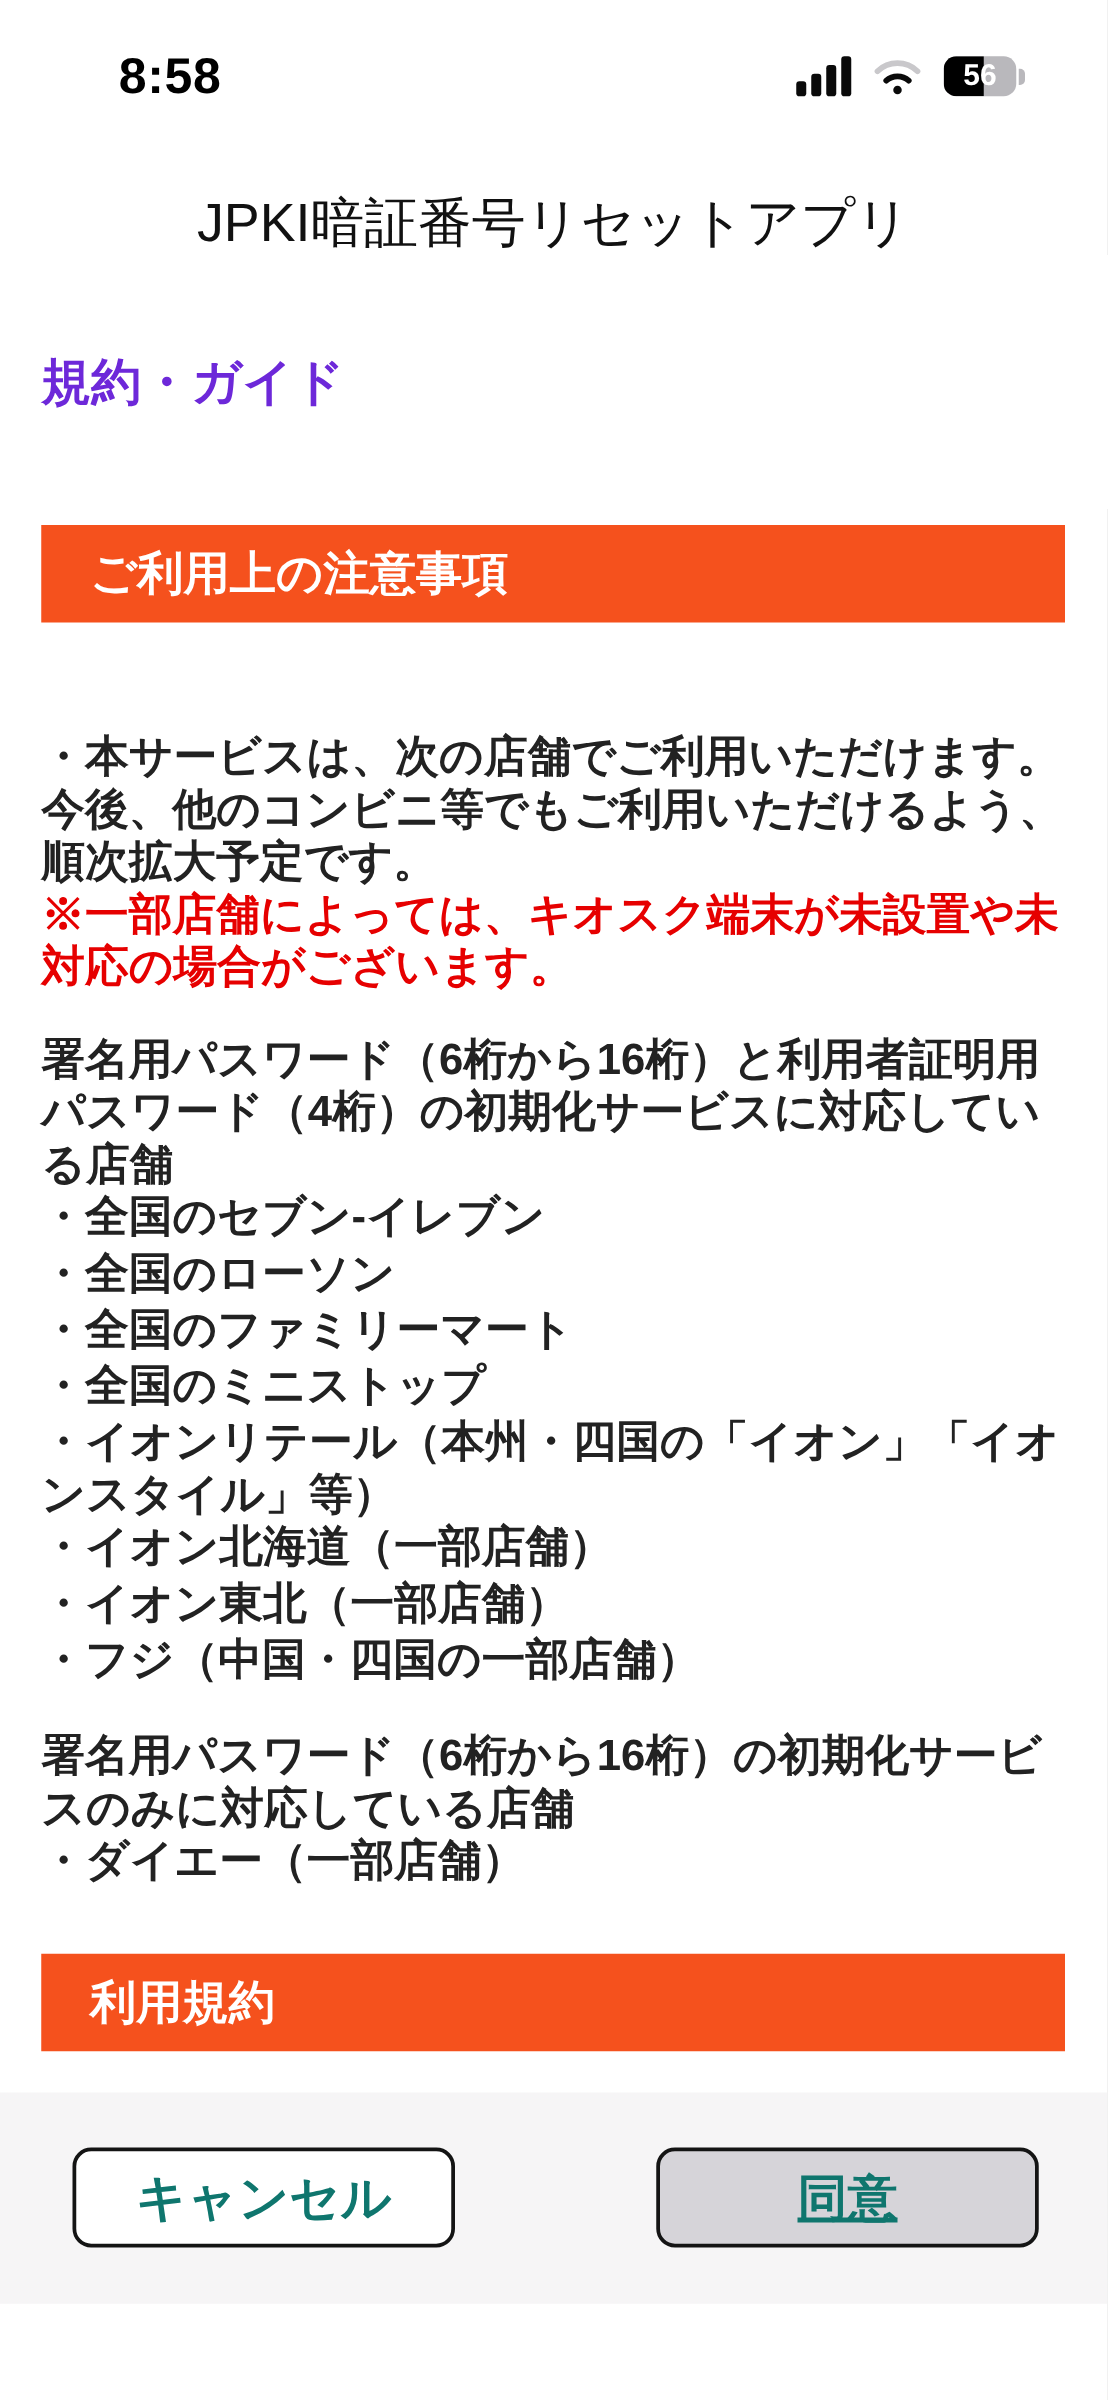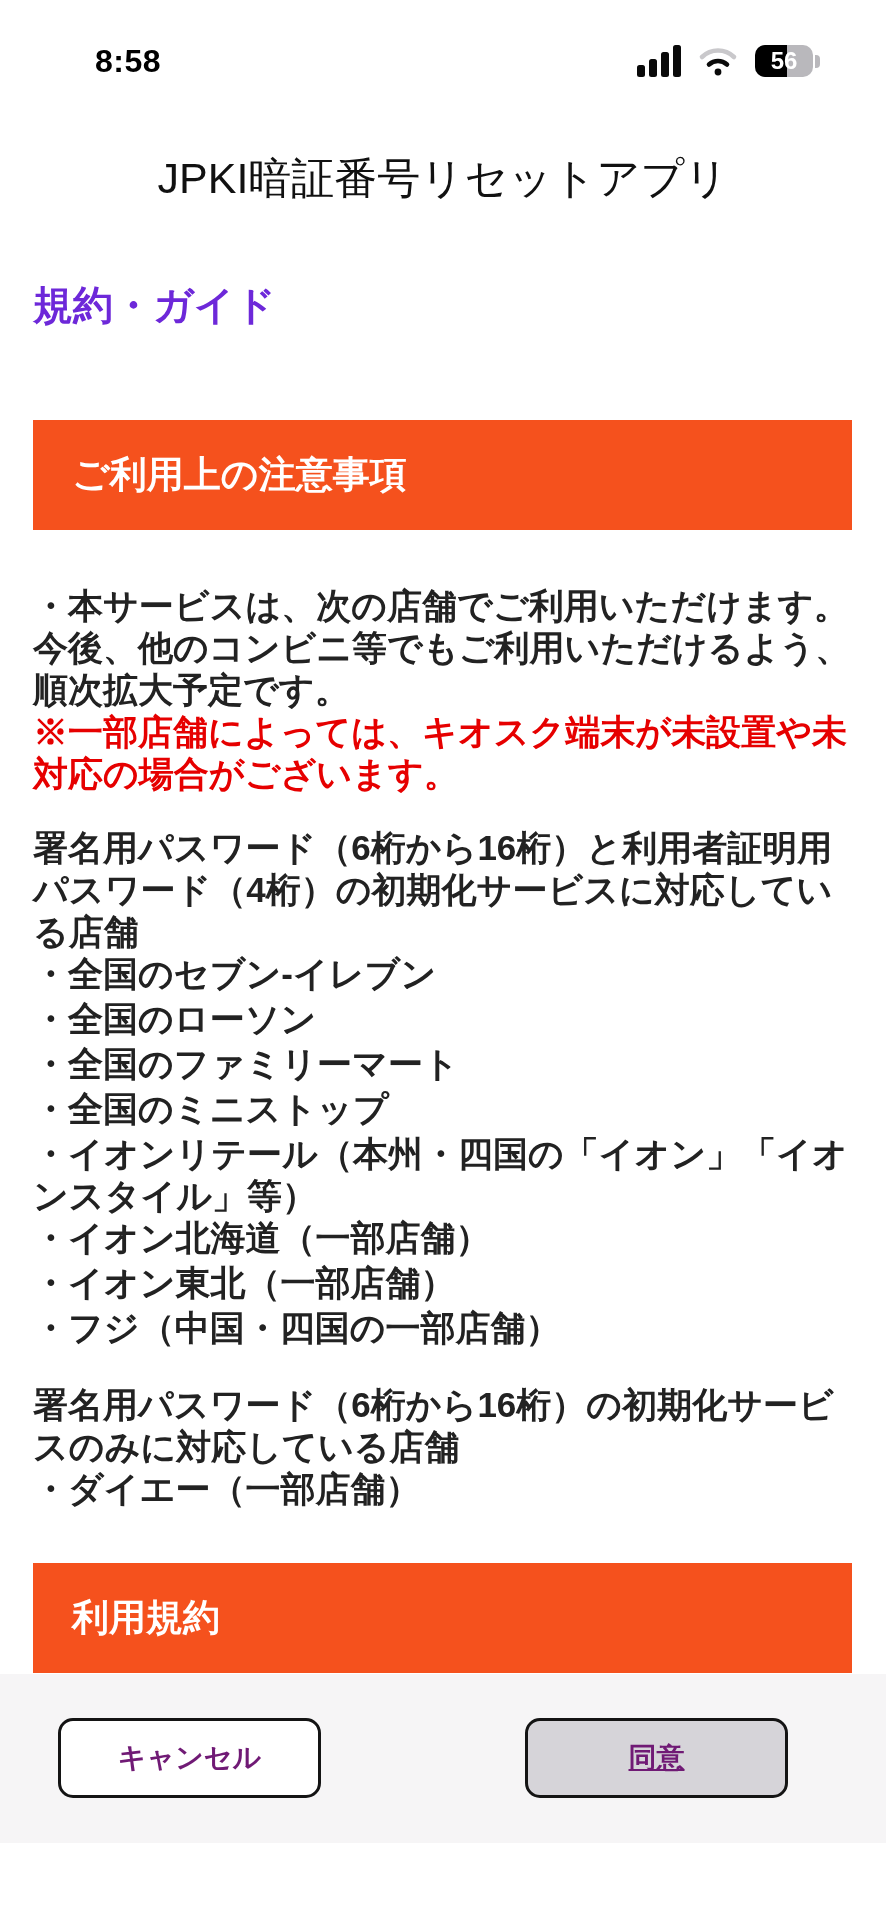--- a/index.html
+++ b/index.html
@@ -13,21 +13,21 @@
     font-family:"Liberation Sans", sans-serif;
     color:#1d1d1f;
   }
 
   
   .status-bar {
     position:absolute; top:34px; left:0; right:0; height:54px;
     display:flex; align-items:center; justify-content:space-between;
     padding:0 66px 0 95px;
   }
-  .status-time { font-size:32px; font-weight:700; color:#000; letter-spacing:0.5px; }
+  .status-time { font-size:40px; font-weight:700; color:#000; letter-spacing:0.5px; }
   .status-icons { display:flex; align-items:center; gap:17px;text-decoration:underline; }
 
   .cell-icon { display:flex; align-items:flex-end; gap:4px; height:32px; }
   .cell-icon i { display:block; width:8px; background:#0a0a0a; border-radius:2.5px; }
   .cell-icon i:nth-child(1){height:12px;}
   .cell-icon i:nth-child(2){height:18px;}
   .cell-icon i:nth-child(3){height:25px;}
   .cell-icon i:nth-child(4){height:32px;}
 
   .wifi-icon { width:40px; height:30px; }
@@ -59,21 +59,21 @@
   }
   .page-title {
     position:absolute; top:278px; left:33px;
     font-size:40px; font-weight:700; color:#6d28d9;
   }
 
   
   .scroll-content { position:absolute; inset:0; }
 
   .section-banner {
-    position:absolute; left:33px; width:819px; height:110px;
+    position:absolute; left:33px; width:819px; height:78px;
     background:var(--accent);
     color:#ffffff;
     display:flex; align-items:center;
     padding-left:39px;
     font-size:37px; font-weight:700;
   }
   .banner-notes { top:420px; }
   .banner-terms { top:1563px; }
 
   .body-text {
@@ -86,24 +86,24 @@
   .warning-text { color:var(--warn); }
   .para-gap { margin-top:32px !important; }
   .store-list div { min-height:45px; }
 
   
   .action-bar {
     position:absolute; top:1674px; left:0; width:886px; height:169px;
     background:var(--barbg);
   }
   .btn {
-    position:absolute; top:44px; width:263px; height:80px;
+    position:absolute; top:44px; width:306px; height:80px;
     border:3px solid #141414; border-radius:15px;
     font-family:"Liberation Sans", sans-serif;
-    font-size:28px; font-weight:700; color:#701a75;
+    font-size:40px; font-weight:700; color:#0f766e;
     display:flex; align-items:center; justify-content:center;
     cursor:pointer;
   }
   .btn-cancel { left:58px; background:#ffffff; }
   .btn-agree  { left:525px; background:var(--agreebg);text-decoration:underline; }
 </style>
 </head>
 <body>
 
 <div class="screen" style="--accent:#F5511D; --warn:#E60000; --barbg:#F6F5F6; --agreebg:#D6D4D9;">

